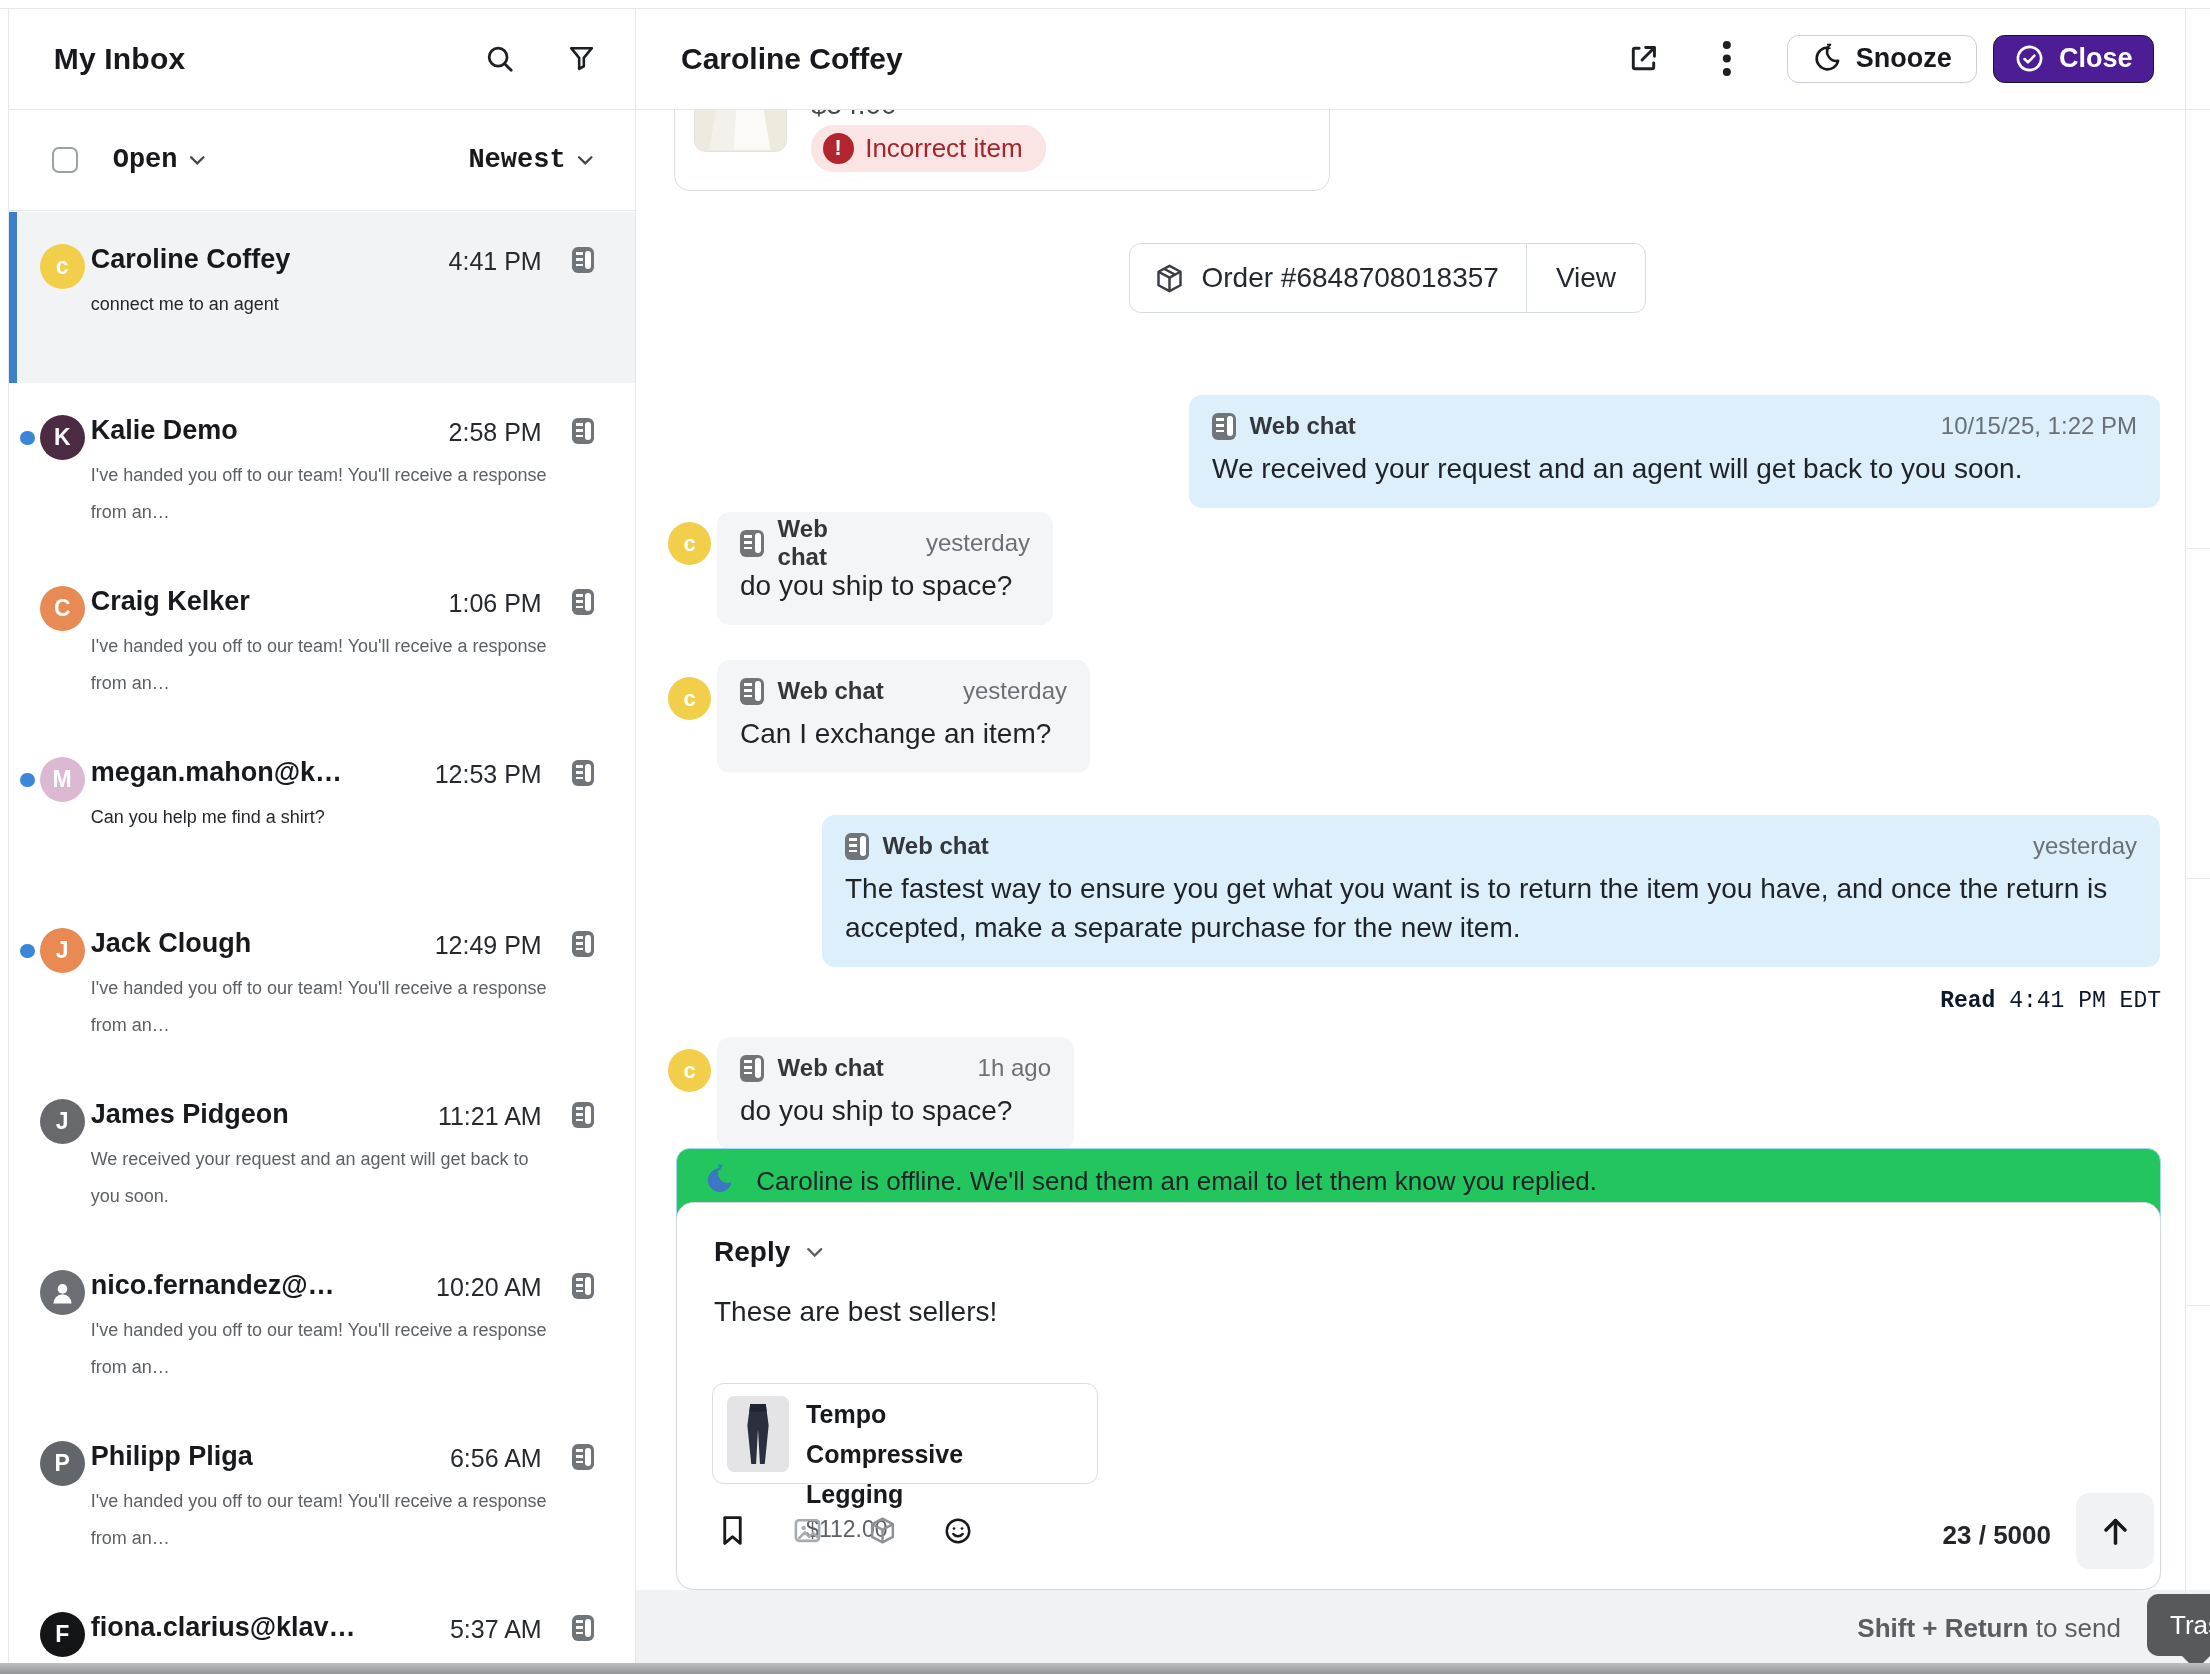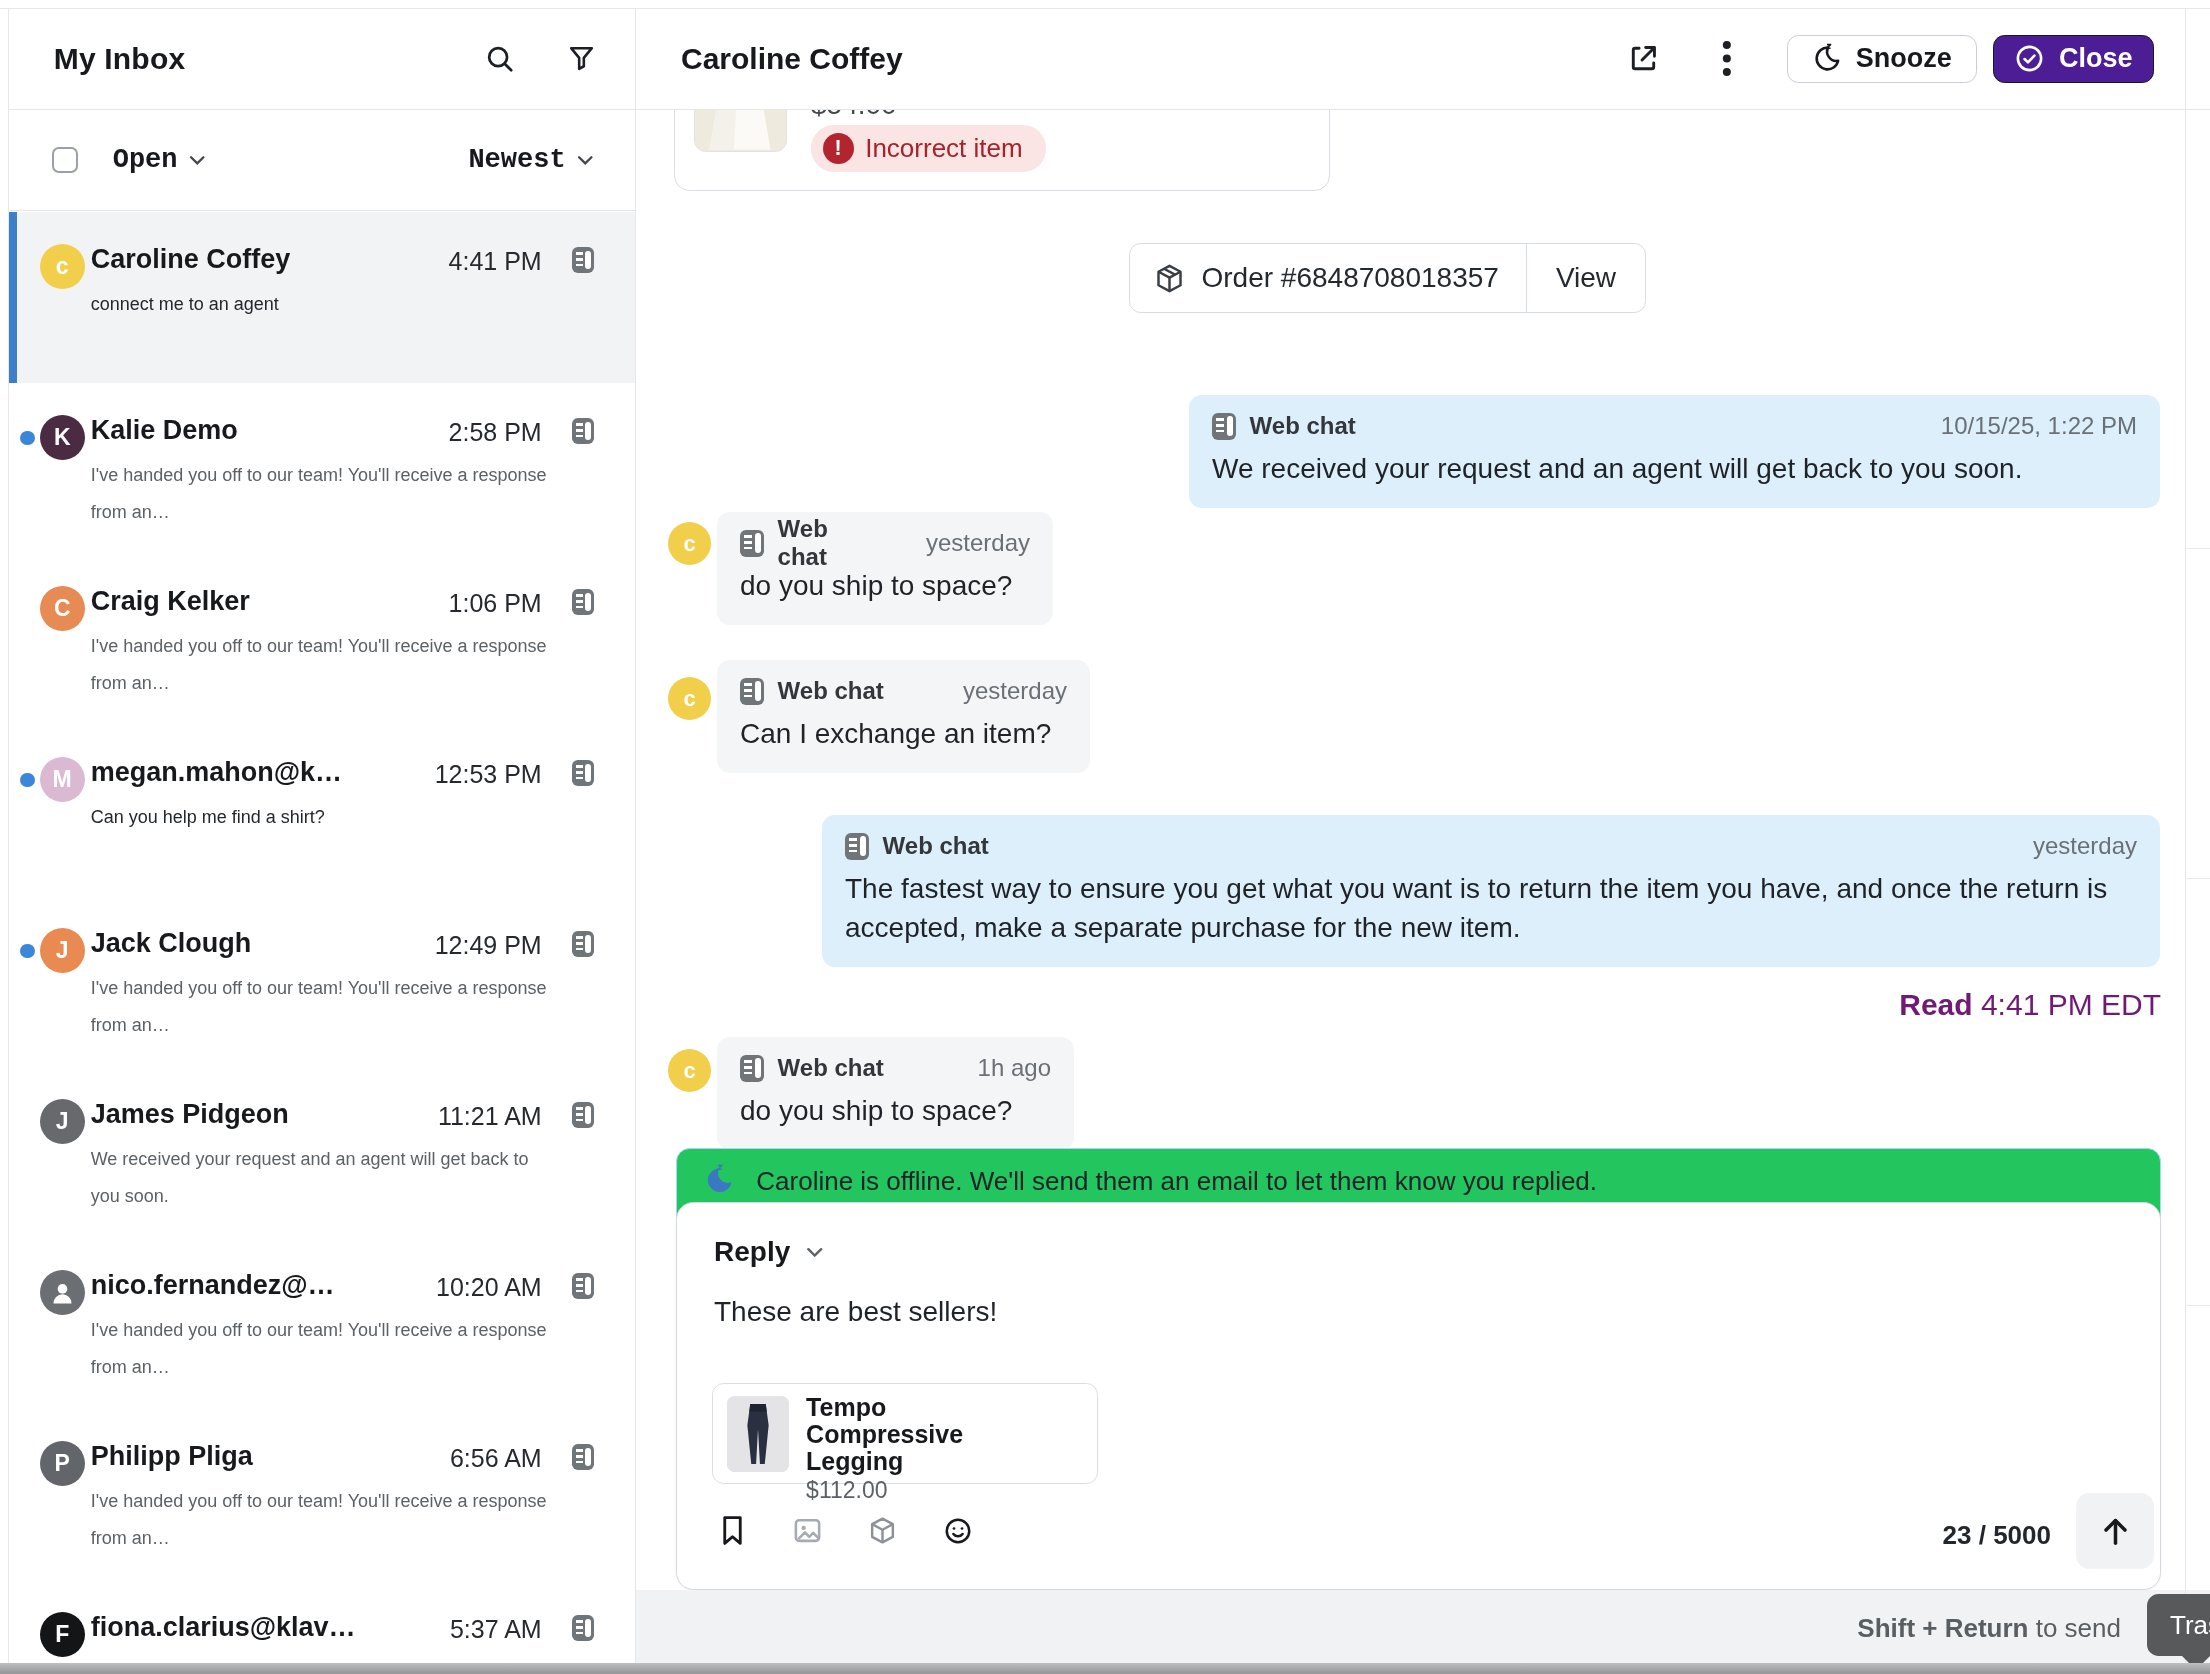--- a/index.html
+++ b/index.html
@@ -71,34 +71,34 @@
 
   .bubble { position:absolute; border-radius:13px; padding:15.5px 23px 19.4px 23px; }
   .bub-out { background:#dceffb; }
   .bub-in  { background:#f4f5f6; }
   .bub-head { display:flex; align-items:center; gap:13.6px; height:31px; margin-bottom:7.8px; }
   .bub-chan { font-size:24px; font-weight:bold; color:#33373b; }
   .bub-time { margin-left:auto; font-size:24px; color:#6a7076; padding-left:29px; }
   .bub-body { font-size:28px; line-height:39px; color:#1f2328; }
   .chat-av { position:absolute; width:43px; height:43px; border-radius:50%; color:#fff; display:flex; align-items:center; justify-content:center; font-size:22px; font-weight:600; }
 
-  .read-line { position:absolute; right:50px; top:878px; font-size:30px; color:#701a75; }
+  .read-line { position:absolute; right:50px; top:878px; font-size:23px; color:#0f172a;font-family:Liberation Mono, monospace; }
   .read-line b { font-weight:bold; }
 
   .banner { position:absolute; left:40px; top:1038px; width:1485px; height:87px; background:#22c55e; border:1.9px solid #a4daf8; border-radius:13.6px; display:flex; align-items:flex-start; gap:21.3px; padding:13.6px 23px 0 25px; }
   .banner-txt { font-size:26px; color:#1f2328; line-height:33px; padding-top:2.9px; }
   .moon-blue { color:#3b77c3; flex:none; margin-top:1.9px; }
 
   .composer { position:absolute; left:40px; top:1092px; width:1485px; height:388px; background:#fff; border:1.5px solid #d4d9df; border-radius:17.5px; box-shadow:0 1px 2.9px rgba(0,0,0,.05); }
   .comp-head { position:absolute; left:37px; top:33px; display:flex; align-items:center; gap:15.5px; font-size:28px; font-weight:bold; color:#17191c; cursor:pointer; }
   .comp-body { position:absolute; left:37px; top:93px; width:1261px; font-size:28px; color:#1f2328; }
   .prod-card { position:absolute; left:35px; top:180px; width:386px; height:101px; border:1.5px solid #d9dee4; border-radius:11.6px; background:#fff; display:flex; cursor:pointer; }
   .prod-thumb { width:62px; height:76px; margin:11.6px 0 0 13.6px; border-radius:7.8px; background:linear-gradient(180deg,#ececee,#dcdcdf); overflow:hidden; flex:none; }
   .prod-info { margin:9.7px 0 0 17.5px; }
-  .prod-title { font-size:25px; font-weight:bold; line-height:27px; color:#17191c; }
+  .prod-title { font-size:25px; font-weight:bold; line-height:40px; color:#17191c; }
   .prod-price { font-size:23px; color:#5c6166; margin-top:1.9px; }
   .comp-tools { position:absolute; left:39px; top:311px; display:flex; align-items:center; gap:42px; }
   .tool { width:33px; height:33px; display:flex; align-items:center; justify-content:center; color:#17191c; cursor:pointer; }
   .tool.dim { color:#a6abb0; }
   .tool.mid { color:#8d9298; }
   .comp-counter { position:absolute; right:109px; top:317px; font-size:26px; font-weight:bold; color:#23272b; }
   .send-btn { position:absolute; right:5.8px; top:290px; width:78px; height:76px; border-radius:13.6px; background:#f0f2f4; border:none; display:flex; align-items:center; justify-content:center; color:#17191c; cursor:pointer; }
 
   .footer-band { position:absolute; left:0; top:1480px; width:1575px; height:85px; background:#f1f2f3; }
   .hint { position:absolute; right:90px; top:1503px; font-size:26px; color:#595e63; }

